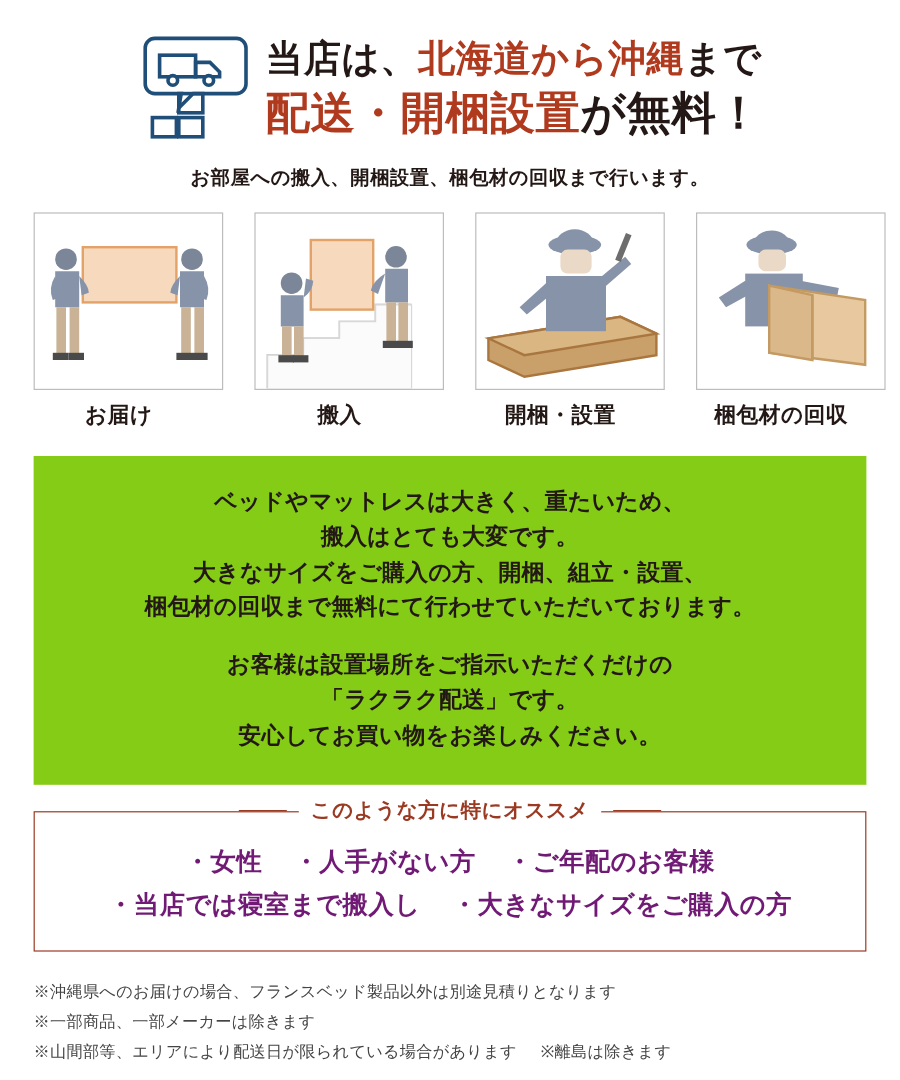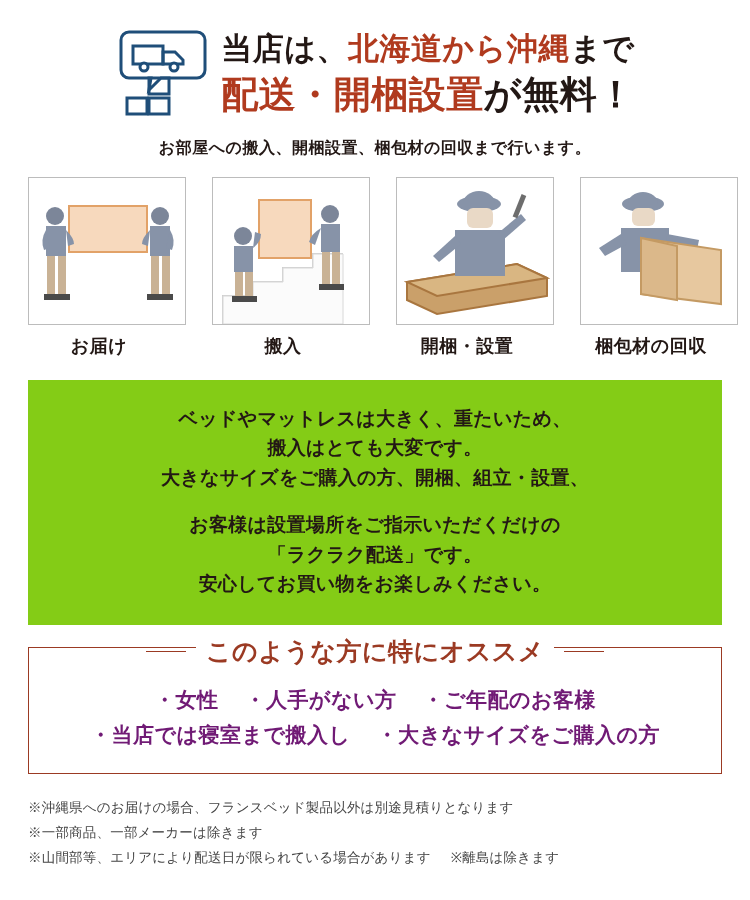--- a/index.html
+++ b/index.html
@@ -29,21 +29,21 @@
     padding-top: 26px;
     gap: 10px;
   }
   .truck-icon {
     width: 96px;
     height: 96px;
     flex: 0 0 96px;
     position: relative;
   }
   .headline {
-    text-align: left;
+    text-align: right;
   }
   .headline .line1 {
     font-size: 31px;
     font-weight: bold;
     letter-spacing: 0.5px;
     line-height: 1.25;
     white-space: nowrap;
   }
   .headline .line2 {
     font-size: 37px;
@@ -127,21 +127,21 @@
     justify-content: center;
     margin-top: -13px;
     gap: 10px;
   }
   .rec-rule {
     height: 1px;
     background: #9b3a23;
     width: 40px;
   }
   .rec-title {
-    font-size: 25px;
+    font-size: 17px;
     font-weight: bold;
     color: #9b3a23;
     background: #ffffff;
     padding: 0 10px;
     letter-spacing: 0.5px;
     white-space: nowrap;
   }
   .rec-lines {
     margin-top: 14px;
     text-align: center;
@@ -303,20 +303,21 @@
       </div>
       <div class="step-label">梱包材の回収</div>
     </div>
 
   </div>
 
   <div class="note">
     <p>ベッドやマットレスは大きく、重たいため、</p>
     <p>搬入はとても大変です。</p>
     <p>大きなサイズをご購入の方、開梱、組立・設置、</p>
+    <p>梱包材の回収まで無料にて行わせていただいております。</p>
     <div class="gap"></div>
     <p>お客様は設置場所をご指示いただくだけの</p>
     <p>「ラクラク配送」です。</p>
     <p>安心してお買い物をお楽しみください。</p>
   </div>
 
   <div class="recommend">
     <div class="rec-title-wrap">
       <span class="rec-rule"></span>
       <span class="rec-title">このような方に特にオススメ</span>

